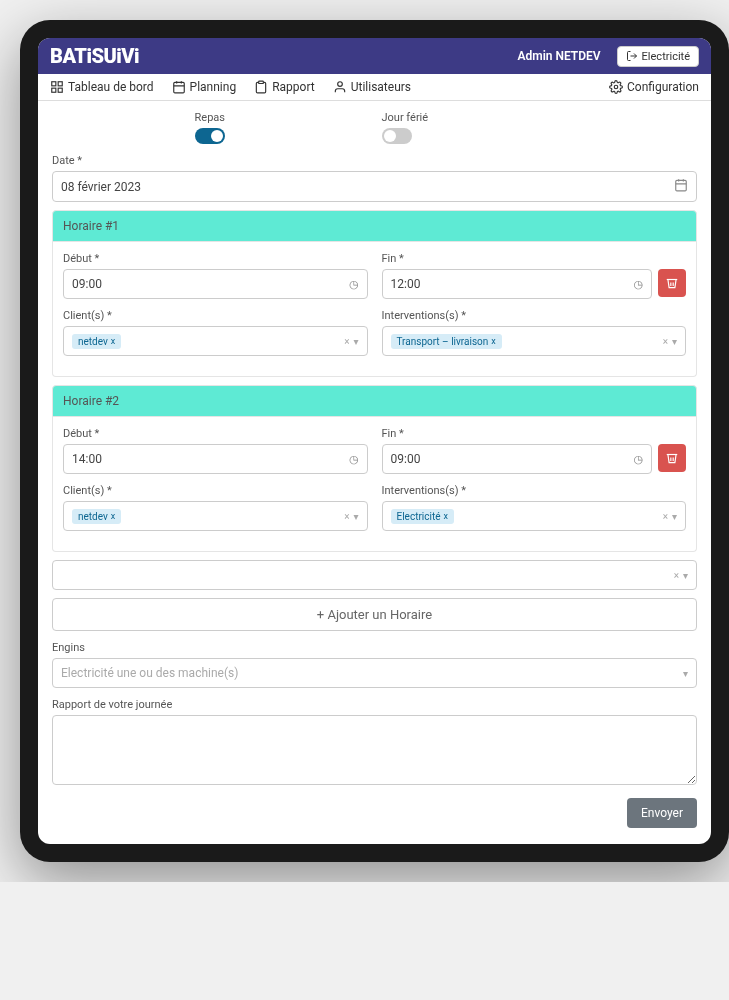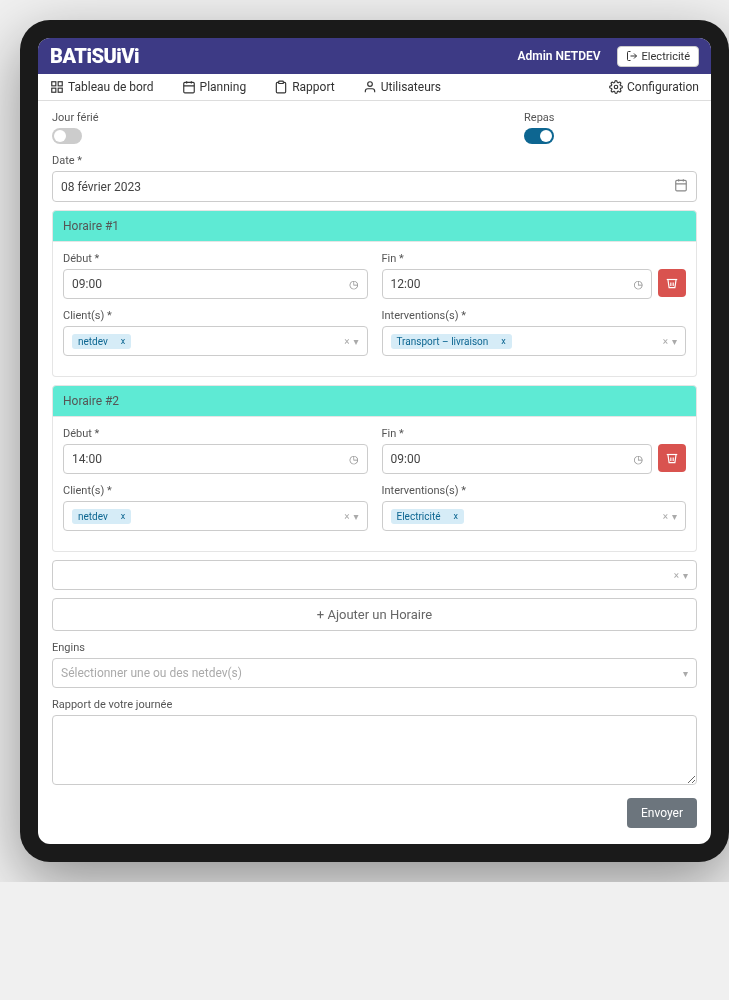--- a/index.html
+++ b/index.html
@@ -9,21 +9,21 @@
     background: #1a1a1a; box-shadow: 0 20px 60px rgba(0,0,0,0.4);
   }
   .screen { background: #fff; border-radius: 12px; overflow: hidden; }
   .header-bar {
     background: #3d3a85; color: #fff; display: flex; align-items: center;
     padding: 6px 12px; gap: 8px;
   }
   .logo { font-weight: 900; font-size: 20px; letter-spacing: -0.5px; }
   .nav-bar {
     background: #fff; border-bottom: 1px solid #ddd; display: flex; align-items: center;
-    padding: 6px 12px; gap: 28px; font-size: 12px; color: #333;
+    padding: 6px 12px; gap: 18px; font-size: 12px; color: #333;
   }
   .nav-item { display: flex; align-items: center; gap: 4px; cursor: pointer; }
   .nav-item svg { width: 14px; height: 14px; }
   .spacer { flex: 1; }
   .user-name { font-size: 12px; font-weight: 600; color: #fff; margin-left: auto; margin-right: 8px; }
   .logout-btn {
     background: #fff; color: #333; border: 1px solid #ccc; border-radius: 4px;
     padding: 3px 8px; font-size: 11px; display: flex; align-items: center; gap: 4px; cursor: pointer;
   }
   .page-title {
@@ -44,21 +44,21 @@
   }
   .field-wide { width: 100%; }
   .field .icon-right { margin-left: auto; color: #888; font-size: 11px; }
   .section-hdr {
     background: #5eead4; padding: 8px 10px; font-size: 12px; color: #555;
     border: 1px solid #e5e5e5; border-radius: 4px 4px 0 0; margin-top: 8px;
   }
   .section-body { border: 1px solid #e5e5e5; border-top: none; border-radius: 0 0 4px 4px; padding: 10px; }
   .tag {
     background: #d6ecf7; color: #0d6691; border-radius: 3px; padding: 2px 6px;
-    font-size: 10px; display: inline-flex; align-items: center; gap: 13px;
+    font-size: 10px; display: inline-flex; align-items: center; gap: 3px;
   }
   .tag .x { font-size: 9px; cursor: pointer; }
   .delete-btn {
     background: #d9534f; color: #fff; border-radius: 4px; width: 28px; height: 28px;
     display: flex; align-items: center; justify-content: center; cursor: pointer;
   }
   .add-btn {
     border: 1px solid #ccc; border-radius: 4px; text-align: center; padding: 8px;
     font-size: 13px; color: #666; background: #fff; cursor: pointer; margin-top: 8px;
   }
@@ -133,29 +133,29 @@
           </svg>
         <span>Configuration</span>
       </div>
     </div>
 
 
     <div class="content">
 
       
       <div class="row">
+        <div class="col" style="text-align:center">
+          <div class="label">Repas</div>
+          <div class="toggle on" style="margin:0 auto">
+              <div class="knob"></div>
+            </div>
+        </div>
         <div class="col">
           <div class="label">Jour férié</div>
           <div class="toggle">
-              <div class="knob"></div>
-            </div>
-        </div>
-        <div class="col" style="text-align:center">
-          <div class="label">Repas</div>
-          <div class="toggle on" style="margin:0 auto">
               <div class="knob"></div>
             </div>
         </div>
       </div>
 
       
       <div class="label">Date *</div>
       <div class="field field-wide">
         <span>08 février 2023</span>
         <span class="icon-right">
@@ -291,21 +291,21 @@
             <span>▾</span>
           </span>
       </div>
 
       
       <div class="add-btn">+ Ajouter un Horaire</div>
 
       
       <div class="label" style="margin-top:10px">Engins</div>
       <div class="field field-wide">
-        <span class="select-placeholder">Sélectionner une ou des netdev(s)</span>
+        <span class="select-placeholder">Electricité une ou des machine(s)</span>
         <span class="caret-clear">
             <span>▾</span>
           </span>
       </div>
 
       
       <div class="label" style="margin-top:10px">Rapport de votre journée</div>
       <textarea class="textarea" style=""></textarea>
 
       <button class="submit">Envoyer</button>

